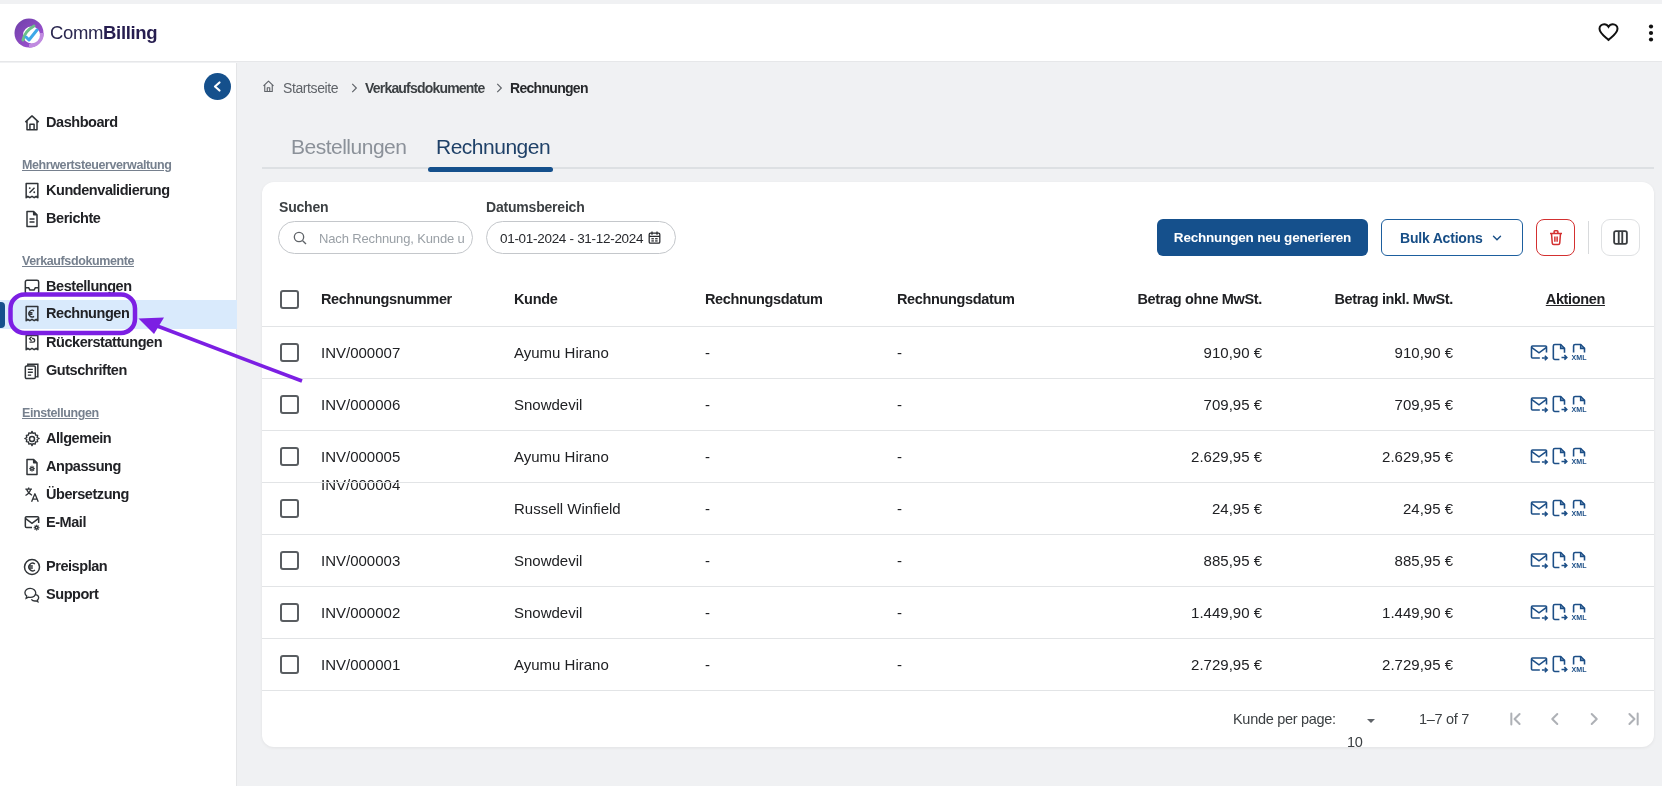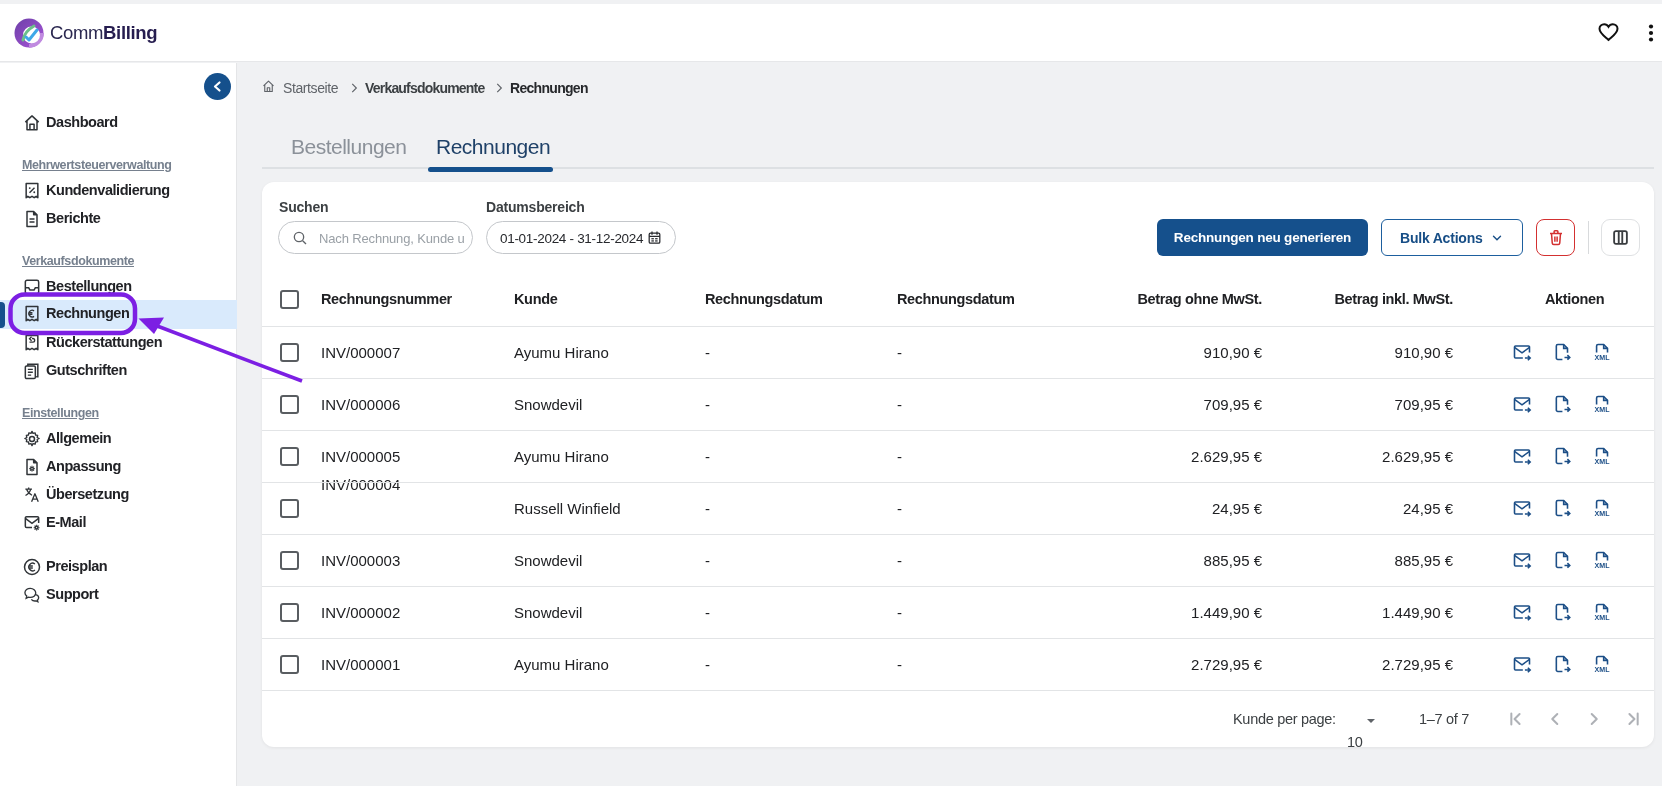--- a/index.html
+++ b/index.html
@@ -39,21 +39,21 @@
 #btntrash { left:1536px; width:39px; background:#fff; border:1.5px solid #d33030; border-radius:8px; }
 #btncols { left:1601px; width:39px; background:#fff; border:1px solid #dfe1e3; border-radius:9px; }
 #vdiv { left:1588px; top:221px; width:1px; height:33px; background:#d8dadc; }
 
 
 .sep { position:absolute; left:262px; width:1392px; height:1px; background:#e2e4e6; }
 .cb { position:absolute; left:280px; width:19px; height:19px; border:2px solid #595d61; border-radius:3px; background:#fff; }
 .th { position:absolute; font-size:14.5px; font-weight:bold; color:#202124; white-space:nowrap; letter-spacing:-0.35px; }
 .td { position:absolute; font-size:15px; color:#202124; white-space:nowrap; }
 .ra { text-align:right; }
-.acticons { position:absolute; width:106px; display:flex; justify-content:flex-end;gap:20px; }
+.acticons { position:absolute; width:106px; display:flex; justify-content:center; }
 
 
 .pgtext { position:absolute; top:711px; font-size:14.5px; color:#3c4043; letter-spacing:-0.3px; }
 </style>
 </head>
 <body>
 <div class="abs" id="topstrip"></div>
 <div class="abs" id="header"></div>
 <svg class="abs" style="left:14px;top:18px" width="30" height="30" viewBox="0 0 30 30">
   <defs>
@@ -247,21 +247,21 @@
   </div>
 <div class="abs" id="vdiv"></div>
 
 <div class="cb" style="top:290px;"></div>
 <div class="th" style="left:321px;top:291px;">Rechnungsnummer</div>
 <div class="th" style="left:514px;top:291px;">Kunde</div>
 <div class="th" style="left:705px;top:291px;">Rechnungsdatum</div>
 <div class="th" style="left:897px;top:291px;">Rechnungsdatum</div>
 <div class="th ra" style="left:1062px;top:291px;width:200px;">Betrag ohne MwSt.</div>
 <div class="th ra" style="left:1253px;top:291px;width:200px;">Betrag inkl. MwSt.</div>
-<div class="th" style="left:1545px;top:291px;width:100px;text-align:left;">Aktionen</div>
+<div class="th" style="left:1505px;top:291px;width:100px;text-align:right;text-decoration:underline;">Aktionen</div>
 
 <div id="rows">
     <div class="cb" style="top:343px"></div>
     <div class="td" style="left:321px;top:344px">INV/000007</div>
     <div class="td" style="left:514px;top:344px">Ayumu Hirano</div>
     <div class="td" style="left:705px;top:344px">-</div>
     <div class="td" style="left:897px;top:344px">-</div>
     <div class="td ra" style="left:1062px;top:344px;width:200px;">910,90 €</div>
     <div class="td ra" style="left:1253px;top:344px;width:200px;">910,90 €</div>
     <div class="acticons" style="left:1506px;top:342px">

